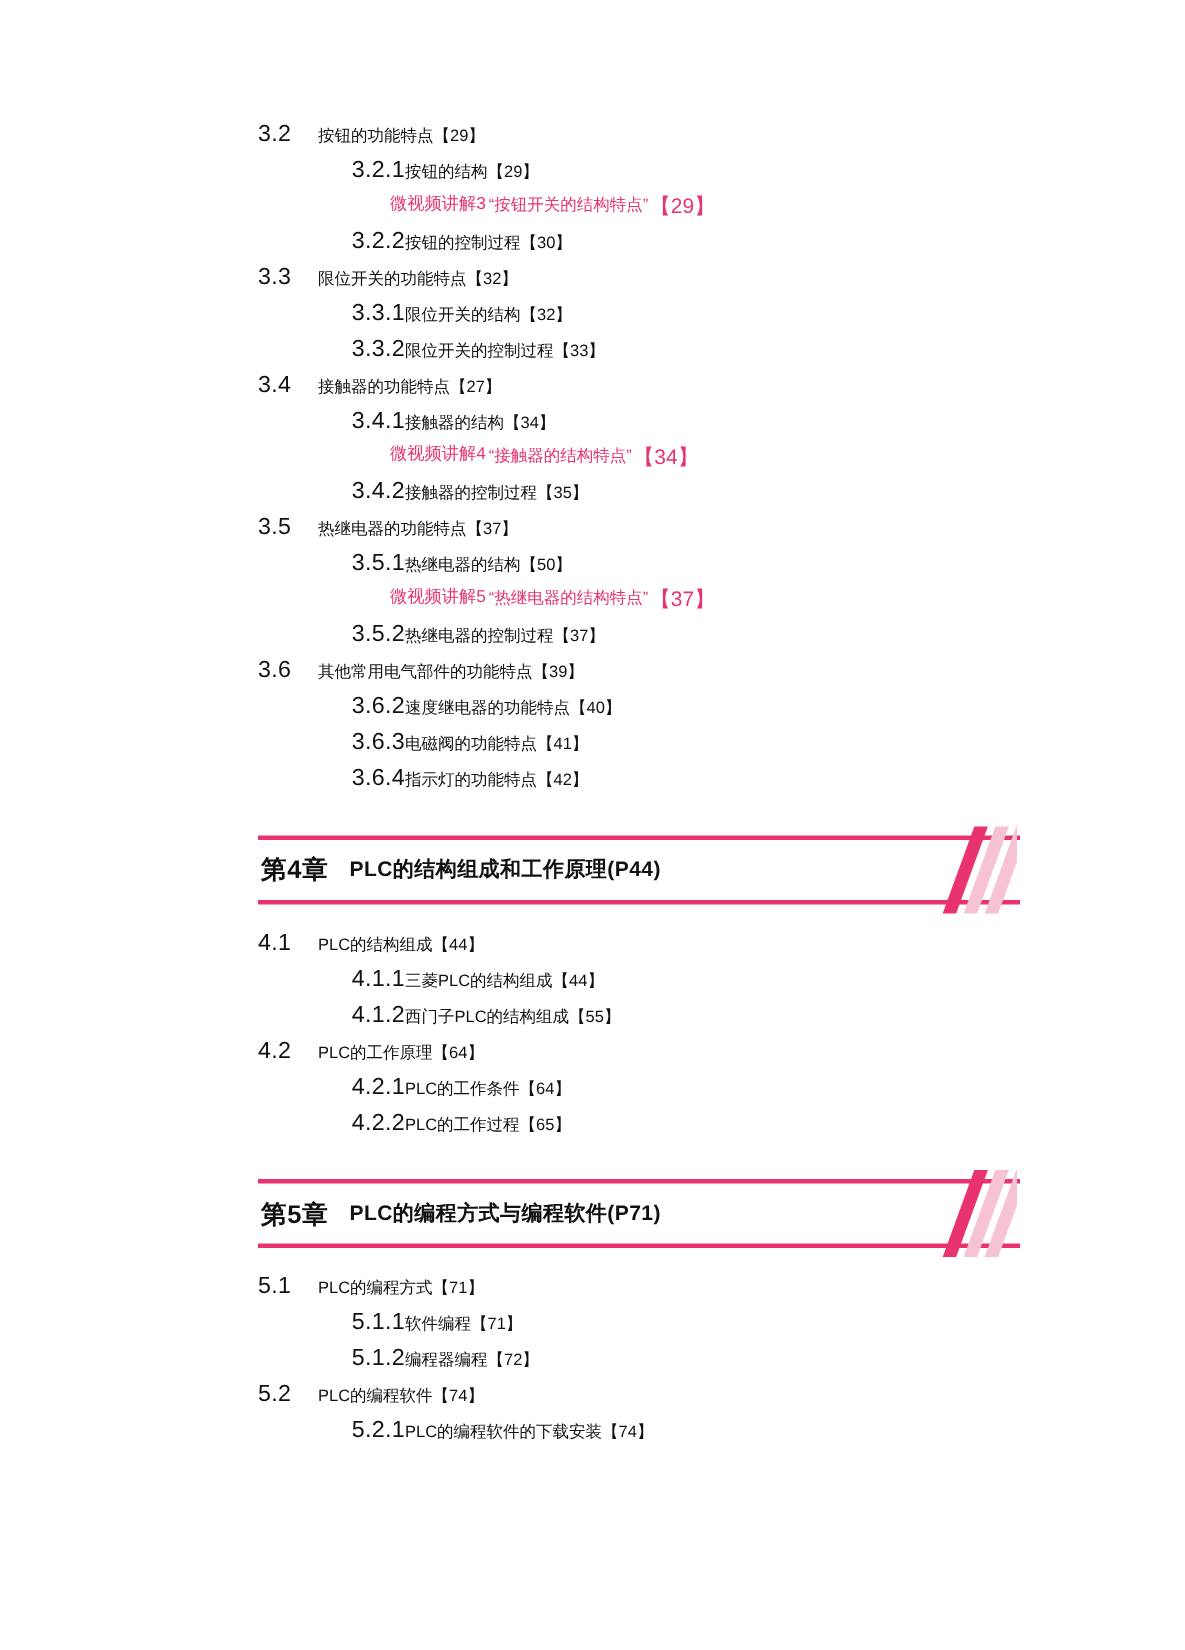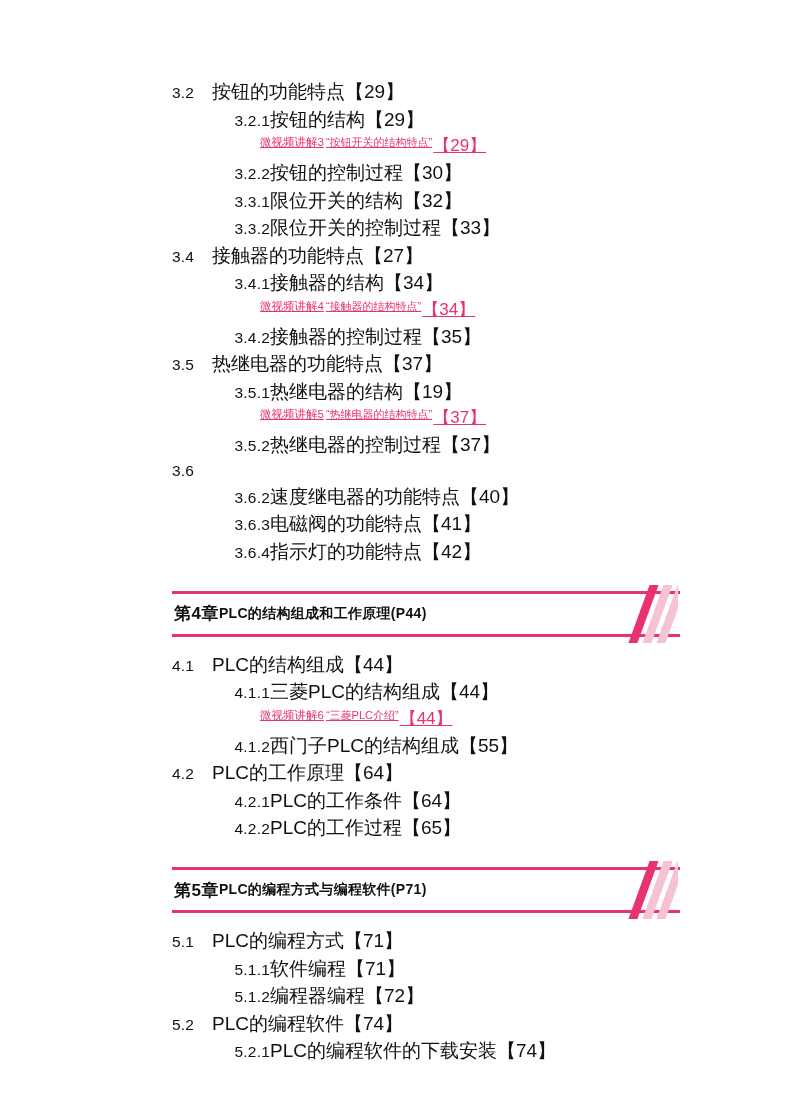--- a/index.html
+++ b/index.html
@@ -37,39 +37,38 @@
   .num {
     display: inline-block;
     font-size: 15.5px;
     color: #111;
     letter-spacing: 0.2px;
   }
   .entry.lvl1 .num { min-width: 40px; }
   .entry.lvl2 .num { min-width: 56px; }
 
   .txt {
-    font-size: 19px;
+    font-size: 11px;
     color: #111;
   }
 
   
   .videonote {
     display: flex;
-    align-items: flex-start;
+    align-items: center;
     margin: 0 0 9px 0;
     padding-left: 88px;
     white-space: nowrap;
     color: #e8336e;
     font-size: 11.5px;
     line-height: 1.0;
-    text-decoration: underline;
   }
   .videonote .vn-label { font-size: 11.5px; }
   .videonote .vn-title { font-size: 11px; margin-left: 2px; }
-  .videonote .vn-page  { font-size: 17px; margin-left: 1px; }
+  .videonote .vn-page  { font-size: 14px; margin-left: 1px; }
 
   
   .chapter {
     position: relative;
     margin: 30px 0 18px 0;
     padding: 0;
     height: 46px;
   }
   .chapter .rule-top,
   .chapter .rule-bot {
@@ -82,21 +81,21 @@
   .chapter .rule-top { top: 0; }
   .chapter .rule-bot { bottom: 0; }
 
   .chapter .title-wrap {
     position: absolute;
     left: 0;
     top: 0;
     bottom: 0;
     display: flex;
     align-items: center;
-    gap: 0;
+    gap: 14px;
     padding-left: 2px;
   }
   .chapter .ch-no {
     font-size: 17px;
     font-weight: bold;
     color: #111;
     letter-spacing: 0.5px;
   }
   .chapter .ch-title {
     font-size: 14px;
@@ -141,20 +140,24 @@
       </div>
       <div class="videonote">
         <span class="vn-label">微视频讲解3</span>
         <span class="vn-title">“按钮开关的结构特点”</span>
         <span class="vn-page">【29】</span>
       </div>
       <div class="entry lvl2">
         <span class="num">3.2.2</span>
         <span class="txt">按钮的控制过程【30】</span>
       </div>
+      <div class="entry lvl1">
+        <span class="num">3.3</span>
+        <span class="txt">限位开关的功能特点【32】</span>
+      </div>
       <div class="entry lvl2">
         <span class="num">3.3.1</span>
         <span class="txt">限位开关的结构【32】</span>
       </div>
       <div class="entry lvl2">
         <span class="num">3.3.2</span>
         <span class="txt">限位开关的控制过程【33】</span>
       </div>
       <div class="entry lvl1">
         <span class="num">3.4</span>
@@ -172,33 +175,34 @@
       <div class="entry lvl2">
         <span class="num">3.4.2</span>
         <span class="txt">接触器的控制过程【35】</span>
       </div>
       <div class="entry lvl1">
         <span class="num">3.5</span>
         <span class="txt">热继电器的功能特点【37】</span>
       </div>
       <div class="entry lvl2">
         <span class="num">3.5.1</span>
-        <span class="txt">热继电器的结构【19】</span>
+        <span class="txt">热继电器的结构【50】</span>
       </div>
       <div class="videonote">
         <span class="vn-label">微视频讲解5</span>
         <span class="vn-title">“热继电器的结构特点”</span>
         <span class="vn-page">【37】</span>
       </div>
       <div class="entry lvl2">
         <span class="num">3.5.2</span>
         <span class="txt">热继电器的控制过程【37】</span>
       </div>
       <div class="entry lvl1">
         <span class="num">3.6</span>
+        <span class="txt">其他常用电气部件的功能特点【39】</span>
       </div>
       <div class="entry lvl2">
         <span class="num">3.6.2</span>
         <span class="txt">速度继电器的功能特点【40】</span>
       </div>
       <div class="entry lvl2">
         <span class="num">3.6.3</span>
         <span class="txt">电磁阀的功能特点【41】</span>
       </div>
       <div class="entry lvl2">
@@ -219,25 +223,20 @@
         </div>
       </div>
       <div class="entry lvl1">
         <span class="num">4.1</span>
         <span class="txt">PLC的结构组成【44】</span>
       </div>
       <div class="entry lvl2">
         <span class="num">4.1.1</span>
         <span class="txt">三菱PLC的结构组成【44】</span>
       </div>
-      <div class="videonote">
-        <span class="vn-label">微视频讲解6</span>
-        <span class="vn-title">“三菱PLC介绍”</span>
-        <span class="vn-page">【44】</span>
-      </div>
       <div class="entry lvl2">
         <span class="num">4.1.2</span>
         <span class="txt">西门子PLC的结构组成【55】</span>
       </div>
       <div class="entry lvl1">
         <span class="num">4.2</span>
         <span class="txt">PLC的工作原理【64】</span>
       </div>
       <div class="entry lvl2">
         <span class="num">4.2.1</span>

